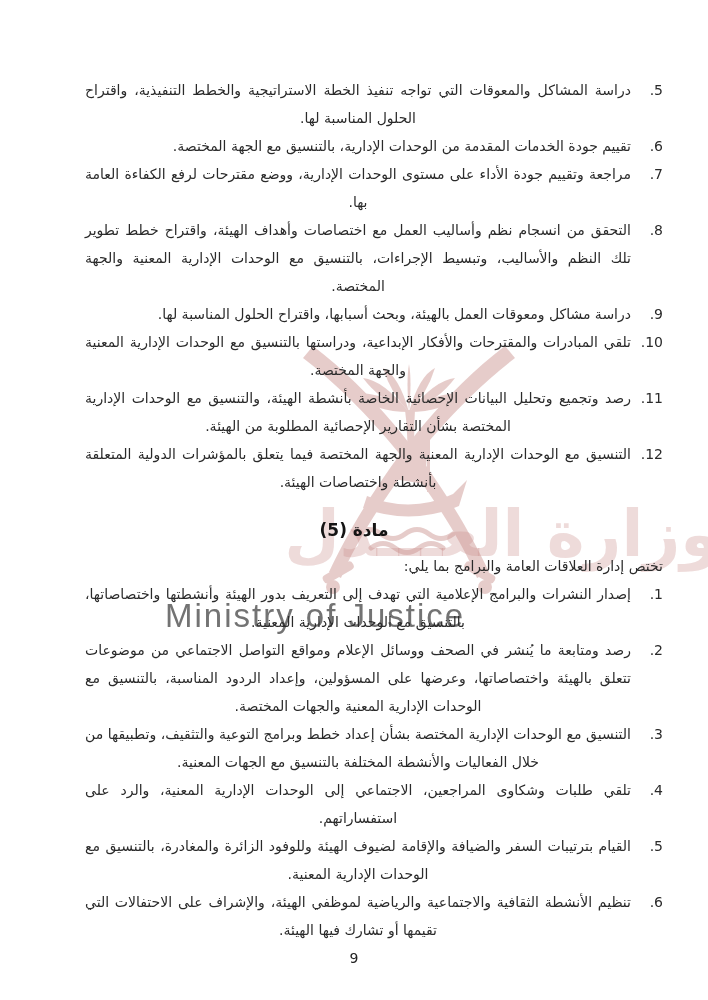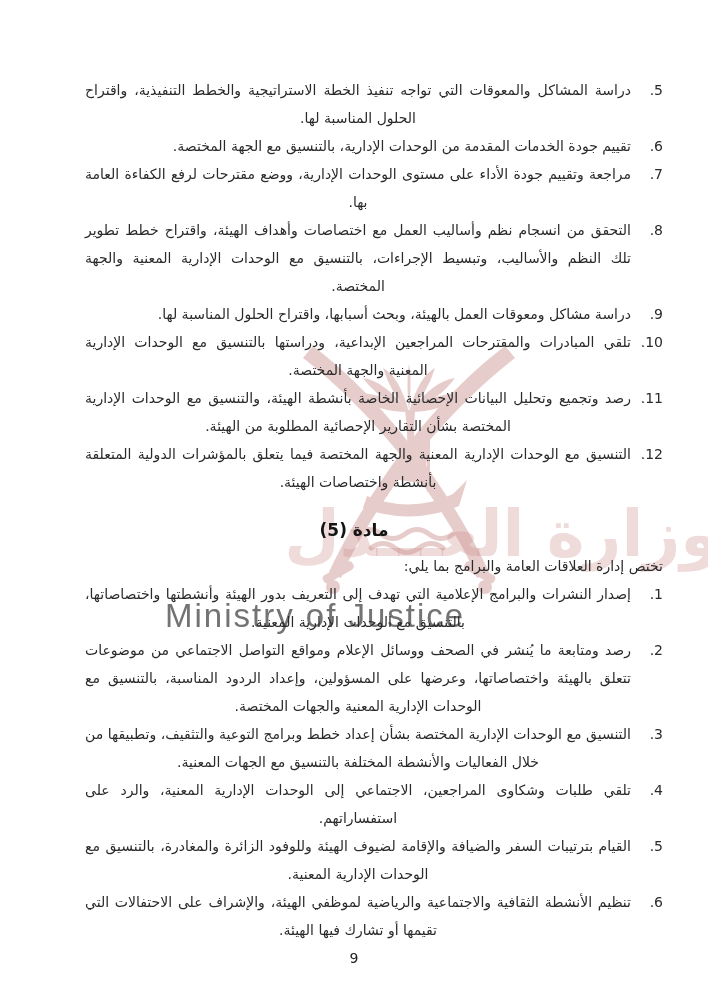--- a/index.html
+++ b/index.html
@@ -101,21 +101,21 @@
       <div class="li">
         <span class="num">8.</span>
         <div class="txt">التحقق من انسجام نظم وأساليب العمل مع اختصاصات وأهداف الهيئة، واقتراح خطط تطوير تلك النظم والأساليب، وتبسيط الإجراءات، بالتنسيق مع الوحدات الإدارية المعنية والجهة المختصة.</div>
       </div>
       <div class="li">
         <span class="num">9.</span>
         <div class="txt single">دراسة مشاكل ومعوقات العمل بالهيئة، وبحث أسبابها، واقتراح الحلول المناسبة لها.</div>
       </div>
       <div class="li">
         <span class="num">10.</span>
-        <div class="txt">تلقي المبادرات والمقترحات المراجعين الإبداعية، ودراستها بالتنسيق مع الوحدات الإدارية المعنية والجهة المختصة.</div>
+        <div class="txt">تلقي المبادرات والمقترحات والأفكار الإبداعية، ودراستها بالتنسيق مع الوحدات الإدارية المعنية والجهة المختصة.</div>
       </div>
       <div class="li">
         <span class="num">11.</span>
         <div class="txt">رصد وتجميع وتحليل البيانات الإحصائية الخاصة بأنشطة الهيئة، والتنسيق مع الوحدات الإدارية المختصة بشأن التقارير الإحصائية المطلوبة من الهيئة.</div>
       </div>
       <div class="li">
         <span class="num">12.</span>
         <div class="txt">التنسيق مع الوحدات الإدارية المعنية والجهة المختصة فيما يتعلق بالمؤشرات الدولية المتعلقة بأنشطة واختصاصات الهيئة.</div>
       </div>
     </div>

